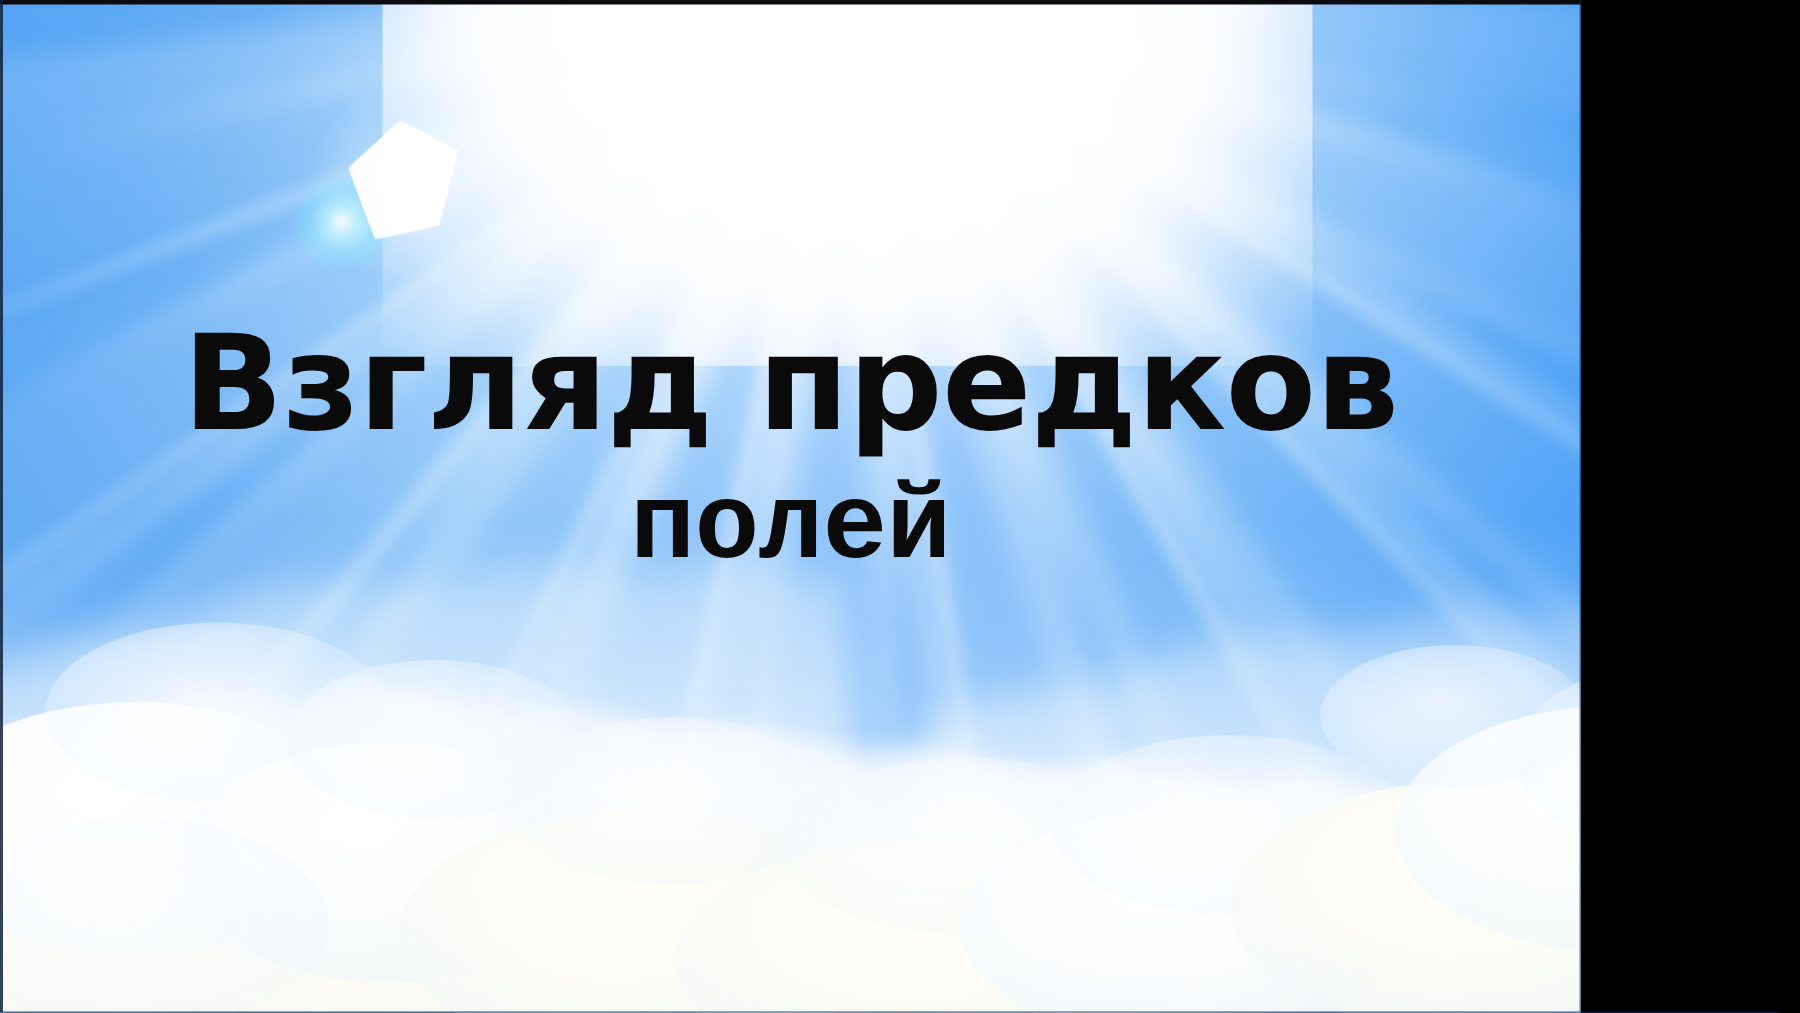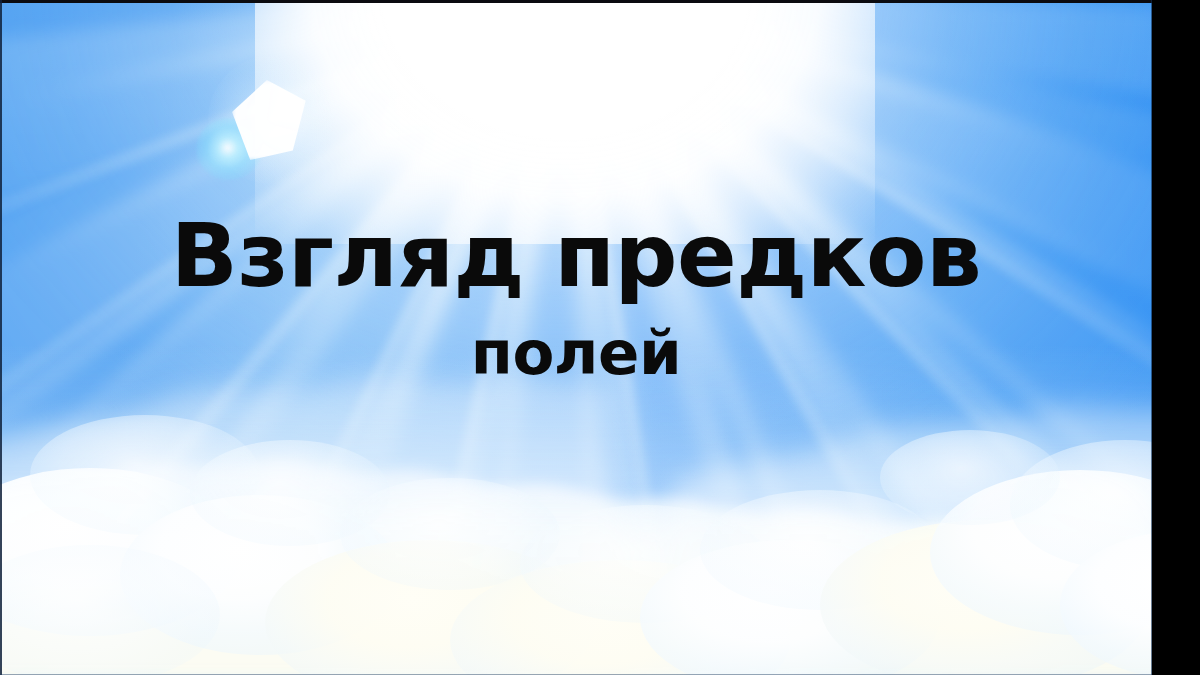--- a/index.html
+++ b/index.html
@@ -8,21 +8,21 @@
     background: #000;
   }
   body {
     width: 1200px;
     height: 675px;
     overflow: hidden;
   }
 
   #slide {
     position: relative;
-    width: 1152px;
+    width: 1054px;
     height: 675px;
     overflow: hidden;
     background: #2f8ef5;
     font-family: "DejaVu Sans", "Liberation Sans", sans-serif;
   }
 
   
   .sky-base {
     position: absolute;
     inset: 0;
@@ -195,21 +195,21 @@
   .title-line {
     display: block;
     color: #0a0a0a;
     font-weight: bold;
     font-size: 88px;
     line-height: 97px;
     letter-spacing: -0.5px;
     white-space: nowrap;
   }
   .title-line.l2 { font-size: 87px; }
-  .title-line.l3 { font-size: 61px; }
+  .title-line.l3 { font-size: 72px; font-family: Liberation Mono, monospace; }
 
   
   .edge-top {
     position: absolute;
     left: 0; top: 0; width: 1200px; height: 3px;
     background: #0b0b10;
     pointer-events: none;
   }
   .edge-left {
     position: absolute;

